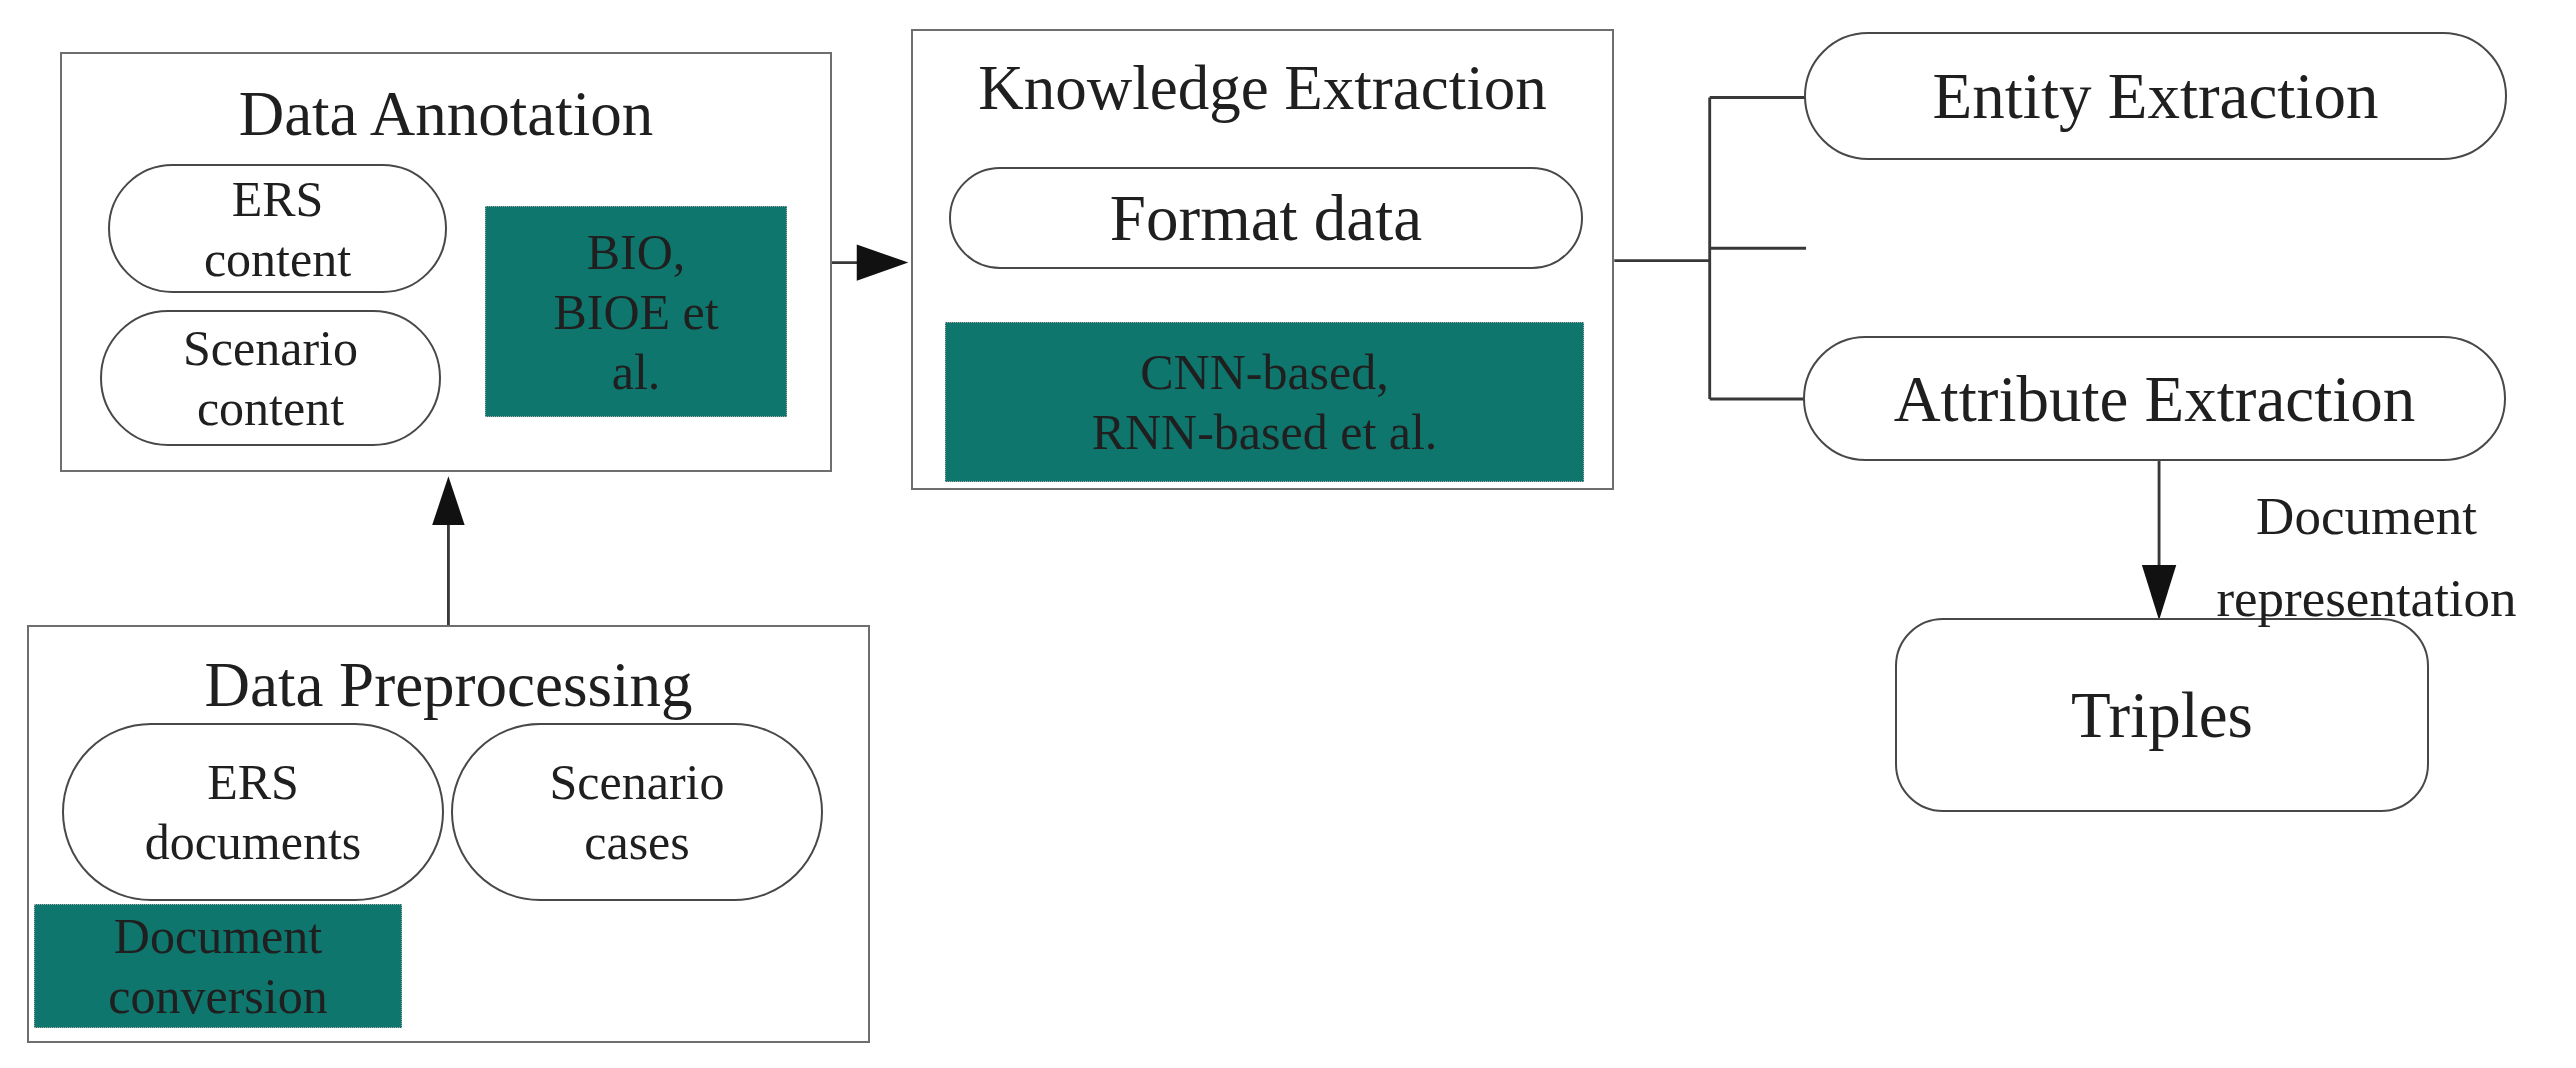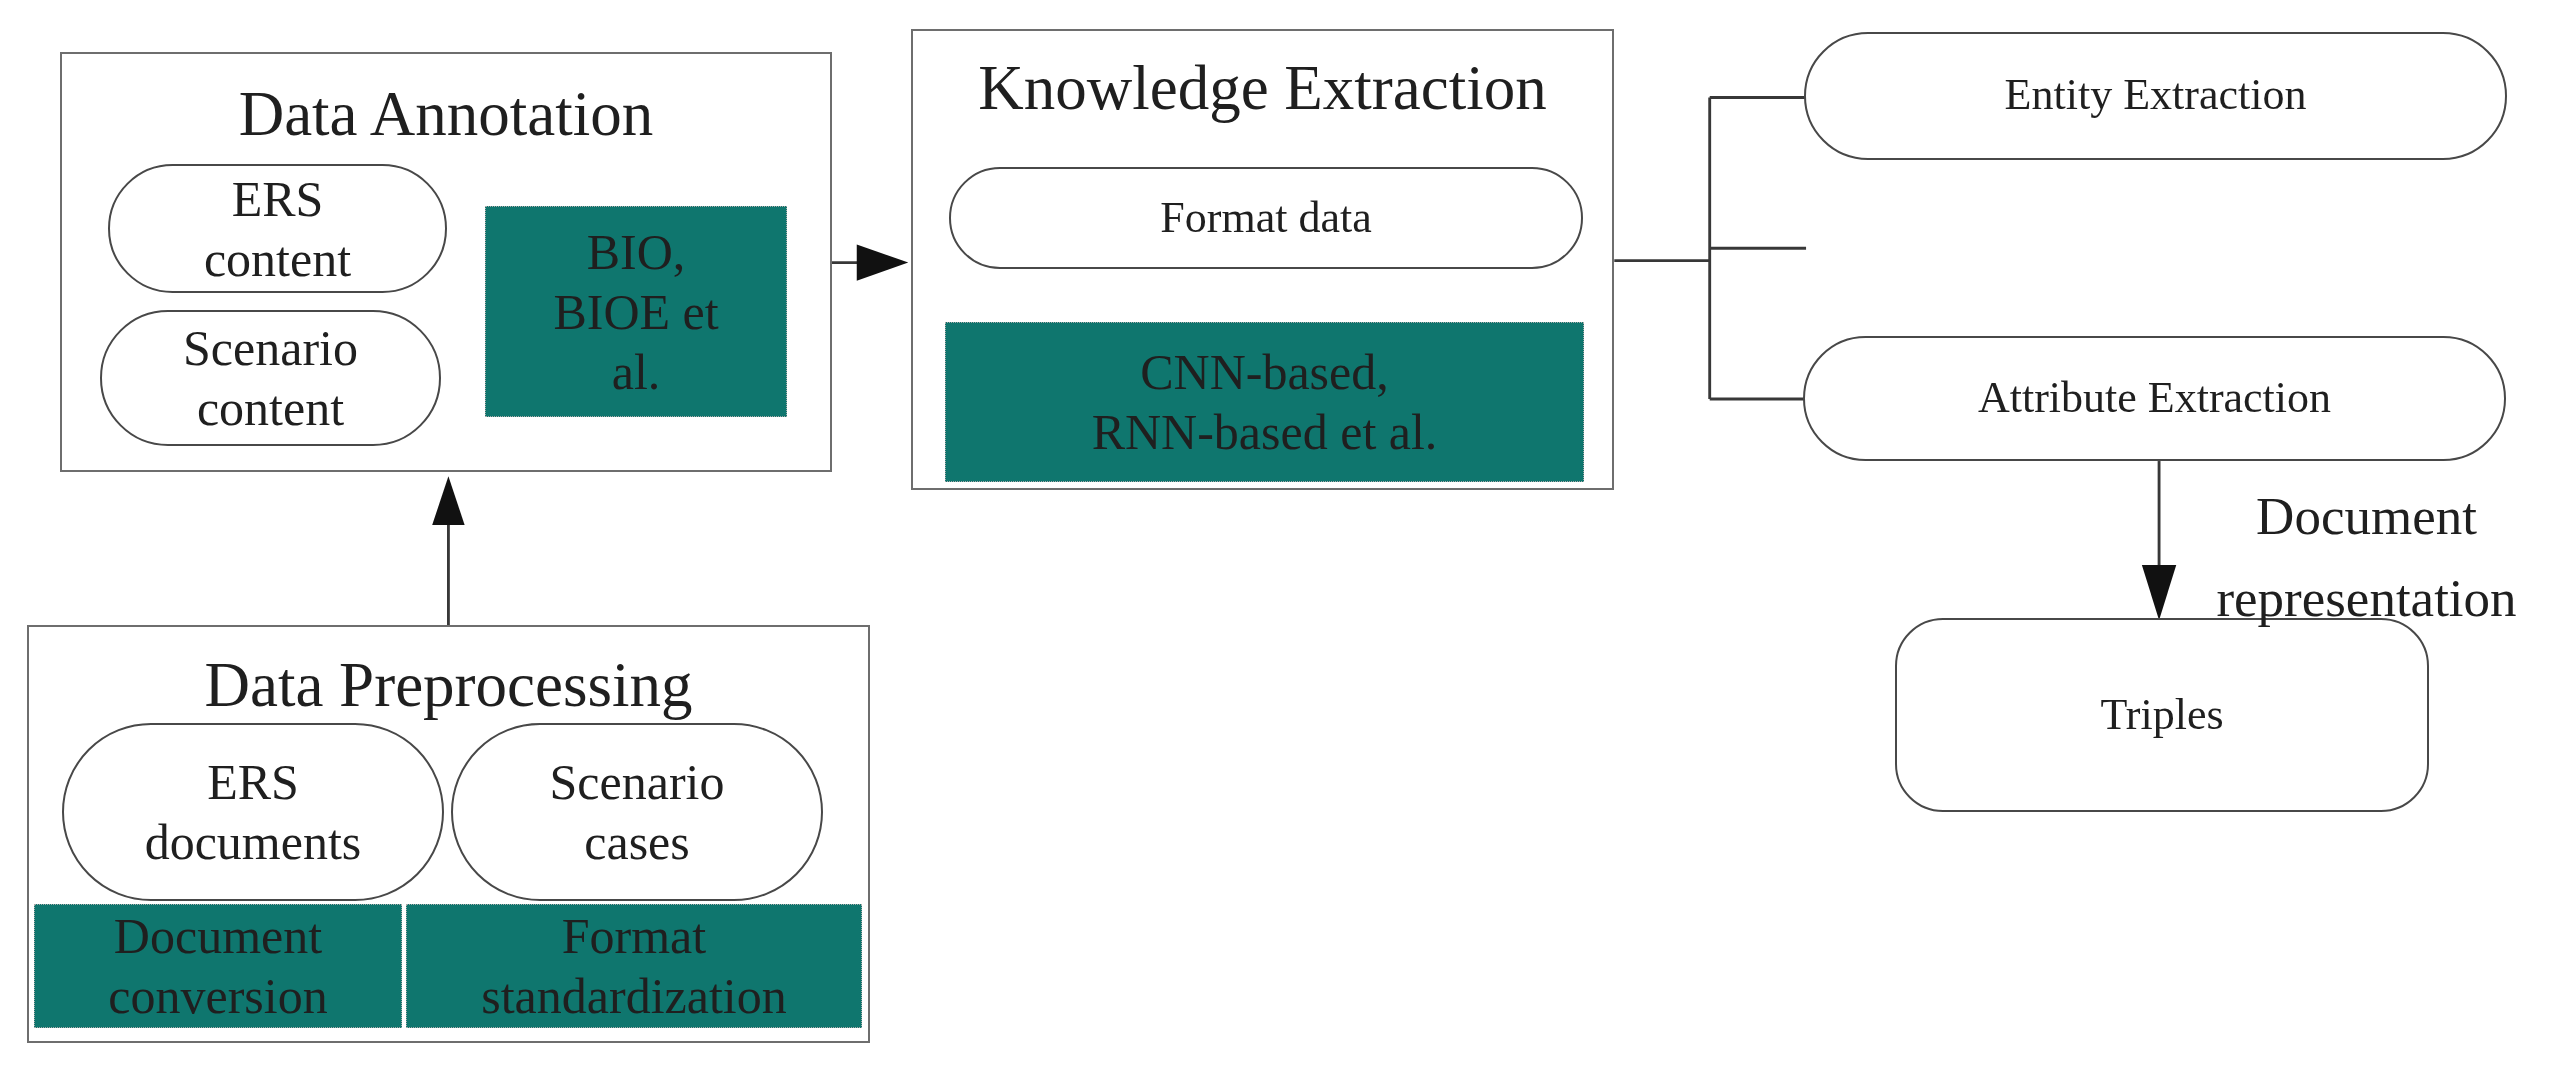--- a/index.html
+++ b/index.html
@@ -25,21 +25,21 @@
     border:1.9px dotted var(--dotted); background:#0f766e;
     display:flex; align-items:center; justify-content:center; text-align:center;
   }
   .lbl{
     white-space:pre-line; text-align:center; line-height:1.2;
   }
   .title{
     position:absolute; left:0; right:0; text-align:center; font-size:63px;
   }
   .node-text{font-size:50px;}
-  .big-text{font-size:44px;}
+  .big-text{font-size:65px;}
   .edge-label{
     position:absolute; white-space:pre-line; text-align:center;
     font-size:53px; line-height:1.55;
   }
 </style>
 </head>
 <body>
 
 <div class="canvas">
 
@@ -127,23 +127,19 @@
   <div class="abs pill" style="left:451px; top:723px; width:372px; height:178px; border-radius:90px;">
     <span class="lbl node-text">Scenario
 cases</span>
   </div>
 
   <div class="abs dotted-box" style="left:34px; top:904px; width:368px; height:124px;">
     <span class="lbl node-text">Document
 conversion</span>
   </div>
 
-  <div class="abs dotted-box" style="left:406px; top:904px; width:456px; height:124px;">
-    <span class="lbl node-text">Format
-standardization</span>
-  </div>
 
 
   <div class="edge-label" style="left:2185px; top:475px; width:363px;">Document
 representation</div>
 
 </div>
 
 
 </body></html>

